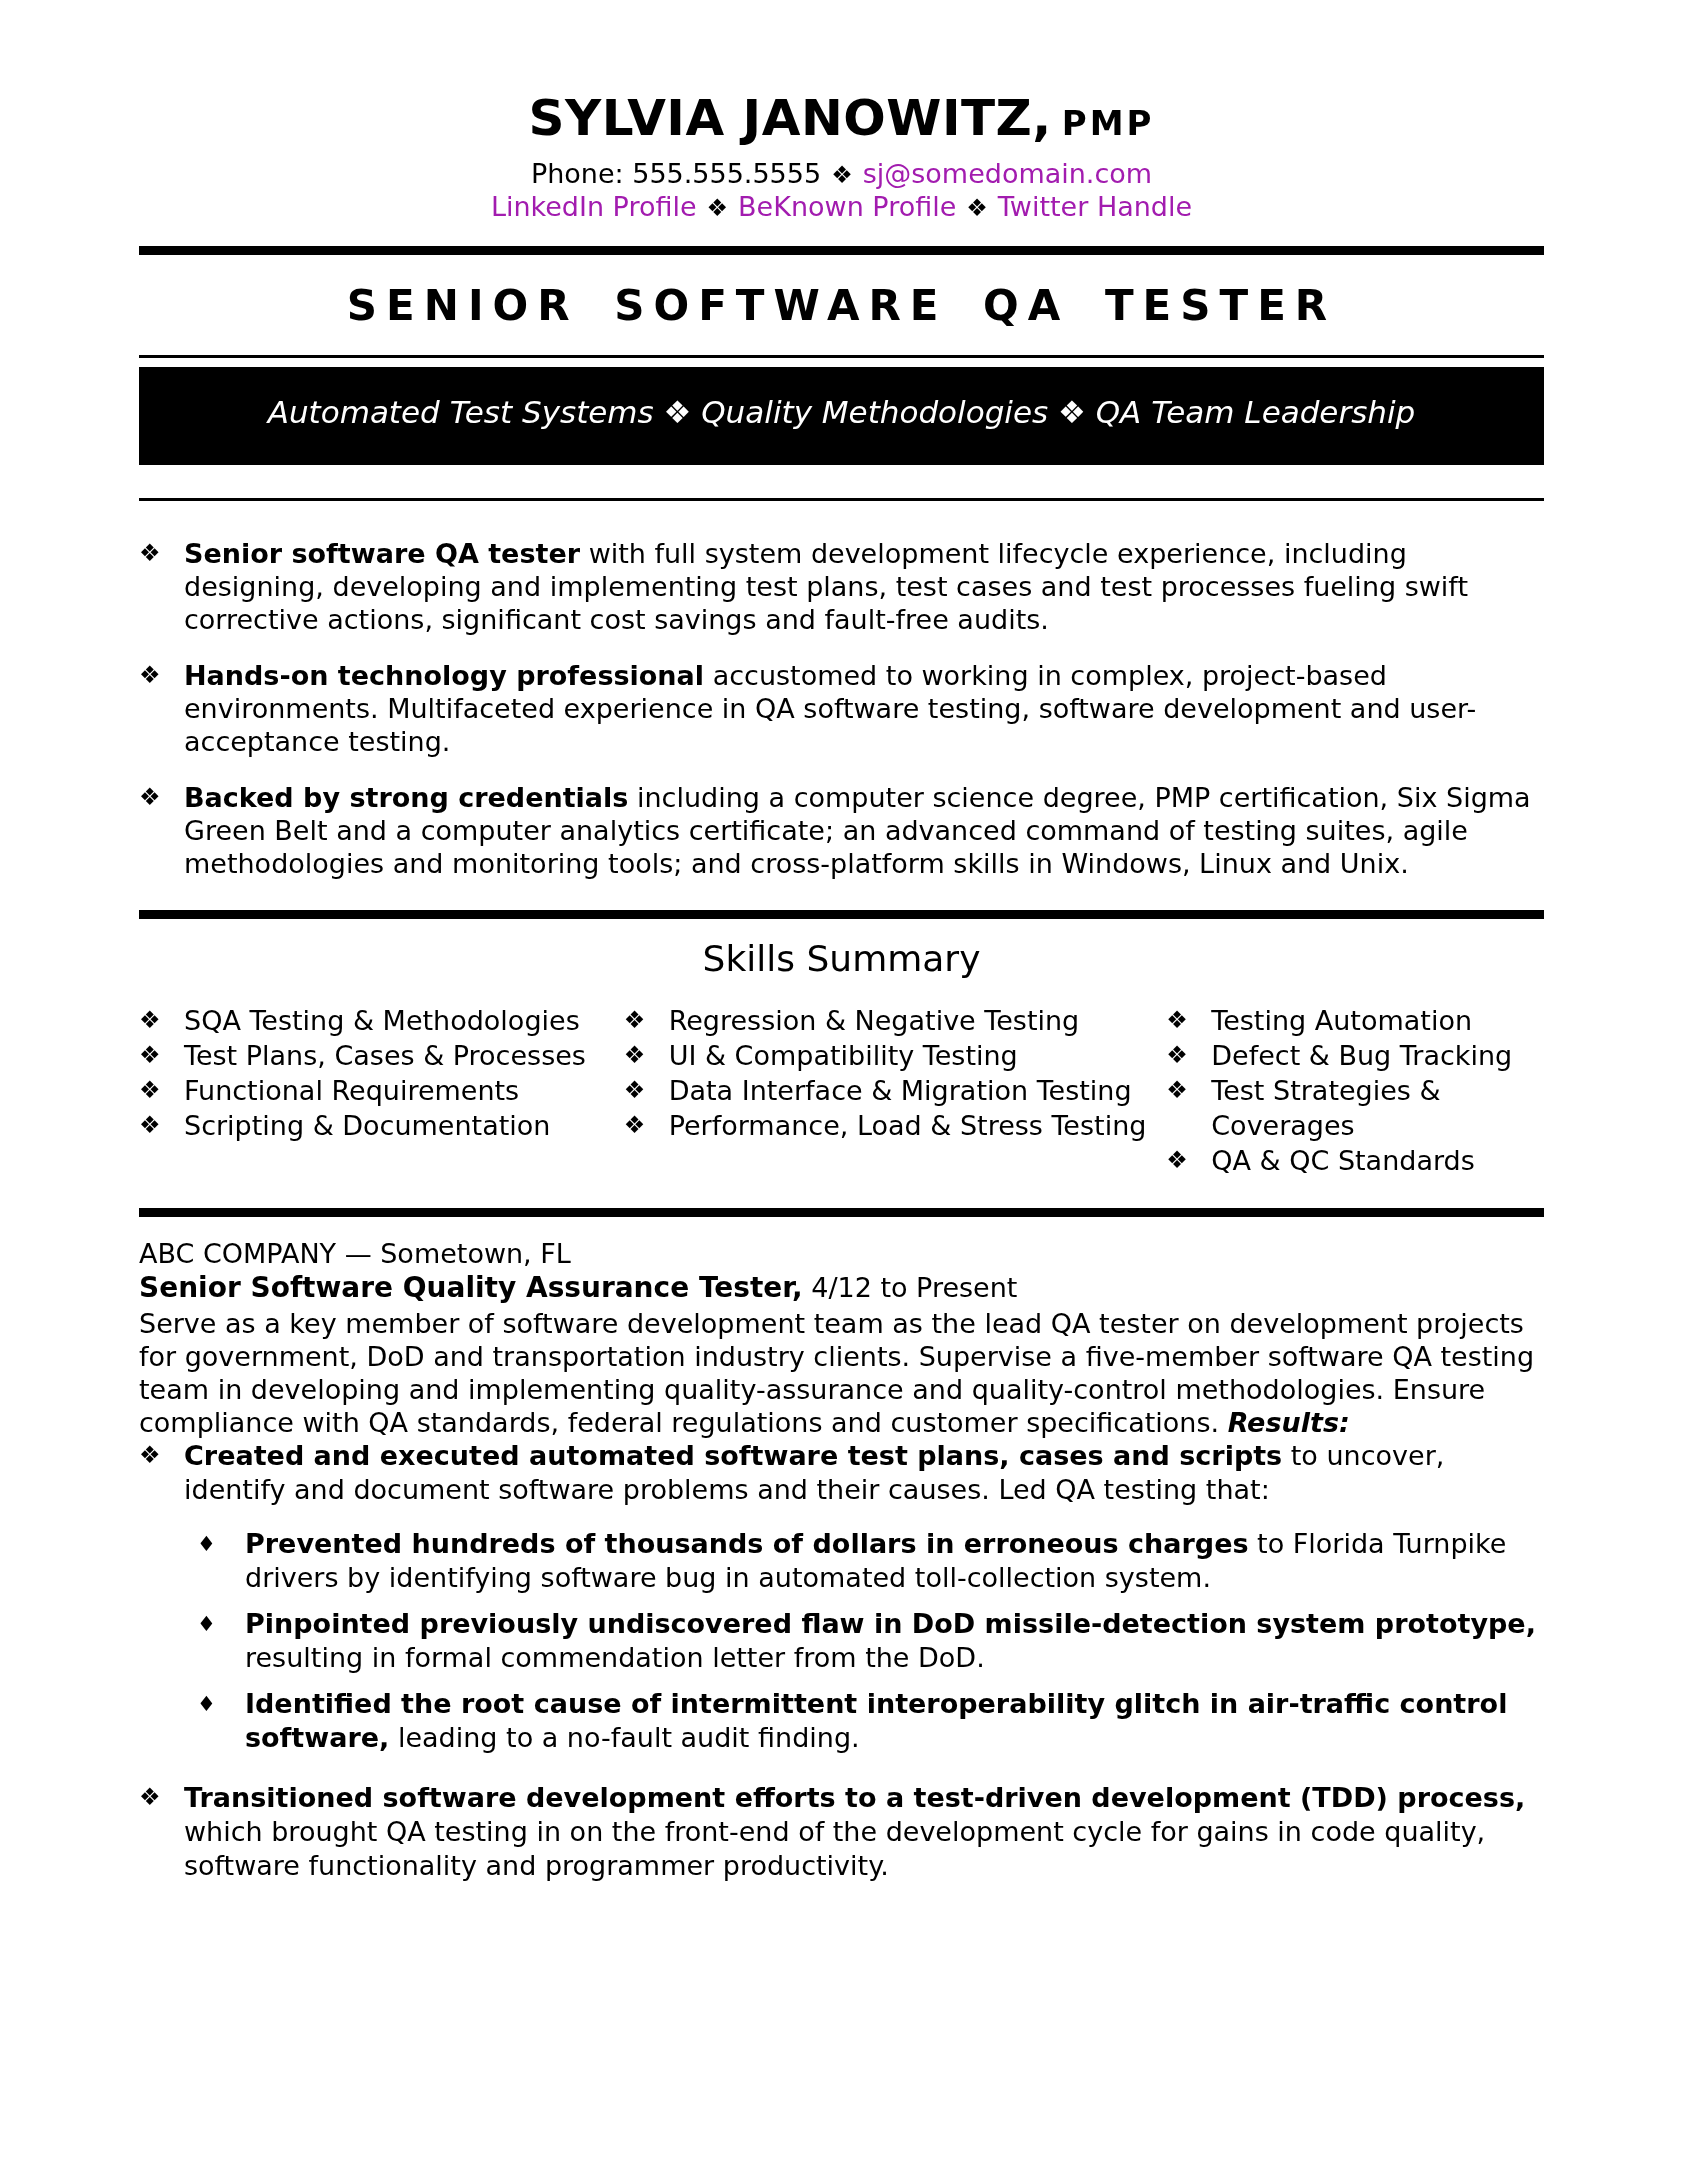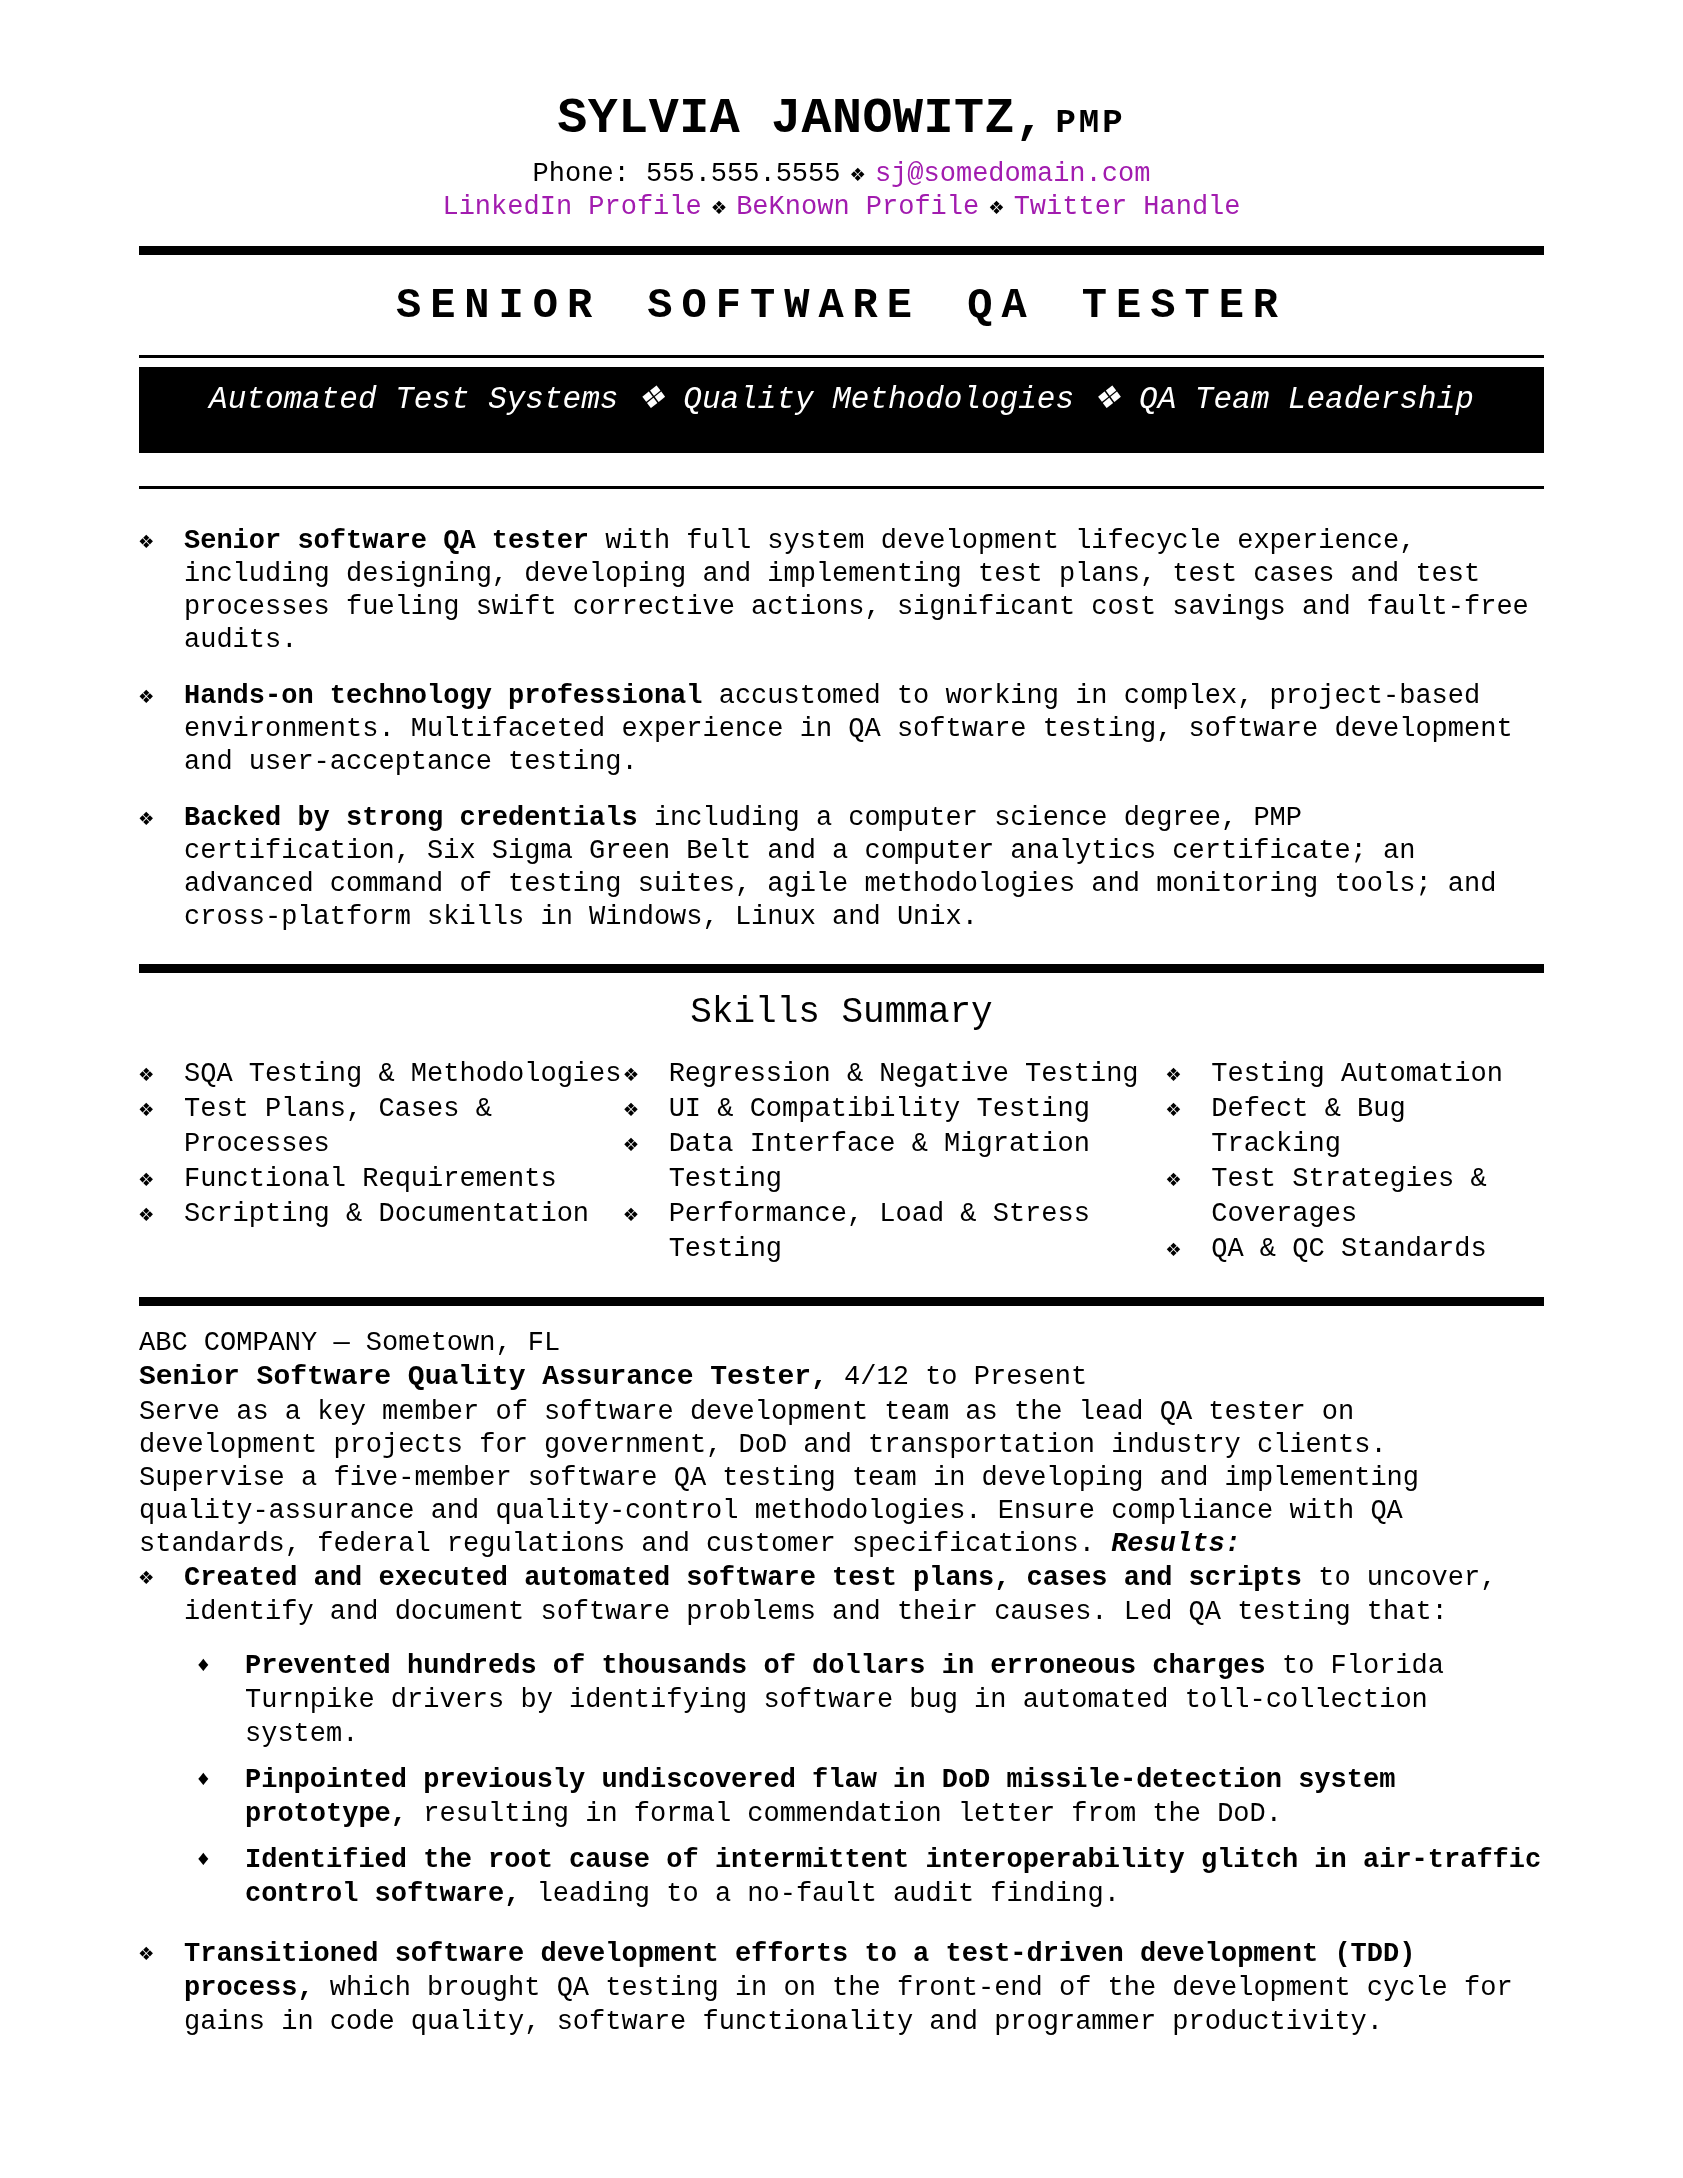--- a/index.html
+++ b/index.html
@@ -2,38 +2,38 @@
 <html><head>
 <meta charset="utf-8">
 <style>
   html, body { margin: 0; padding: 0; }
   body {
     width: 1683px; height: 2178px;
     background: #ffffff; color: #000000;
     font-family: "DejaVu Sans", "Liberation Sans", sans-serif;
     font-size: 27px; line-height: 1.24;
   }
-  .page { box-sizing: border-box; width: 1683px; height: 2178px; padding: 91px 139px 0 139px; overflow: hidden; font-family: Liberation Mono, monospace; }
+  .page { box-sizing: border-box; width: 1683px; height: 2178px; padding: 91px 139px 0 139px; overflow: hidden; }
 
   
   .header { text-align: center; }
   .name { margin: 0; font-size: 50px; line-height: 1.1; font-weight: bold; letter-spacing: 0.5px; }
   .cred { font-size: 34px; letter-spacing: 3px; margin-left: 10px; }
   .contact { margin-top: 12px; }
   .contact .cline { line-height: 32px; }
   .sep { display: inline-block; margin: 0 10px; font-size: 24px; }
   .contact a, .contact .linklike { color: #a21caf; text-decoration: none; }
 
   
   .rule-thick { height: 9px; background: #000; margin-top: 22px; }
   .rule-thin  { height: 3px; background: #000; }
 
   
   .role-title { text-align: center; font-size: 42px; font-weight: bold; letter-spacing: 9px; word-spacing: 12px; margin: 28px 0 26px 0; line-height: 1.1; }
-  .banner { background: #000; color: #fff; margin-top: 9px; padding: 15px 20px 34px 20px; text-align: center; }
+  .banner { background: #000; color: #fff; margin-top: 9px; padding: 27px 20px 34px 20px; text-align: center; }
   .banner .banner-text { font-style: italic; font-size: 31px; line-height: 36px; }
   .rule-thin.below-banner { margin-top: 33px; }
 
   
   ul.dlist { list-style: none; margin: 0; padding: 0; }
   ul.dlist > li { display: flex; align-items: flex-start; }
   .bullet4 { flex: 0 0 45px; font-size: 24px; line-height: 33px; }
   .btext { flex: 1 1 auto; }
 
   .summary { margin-top: 36px; }

